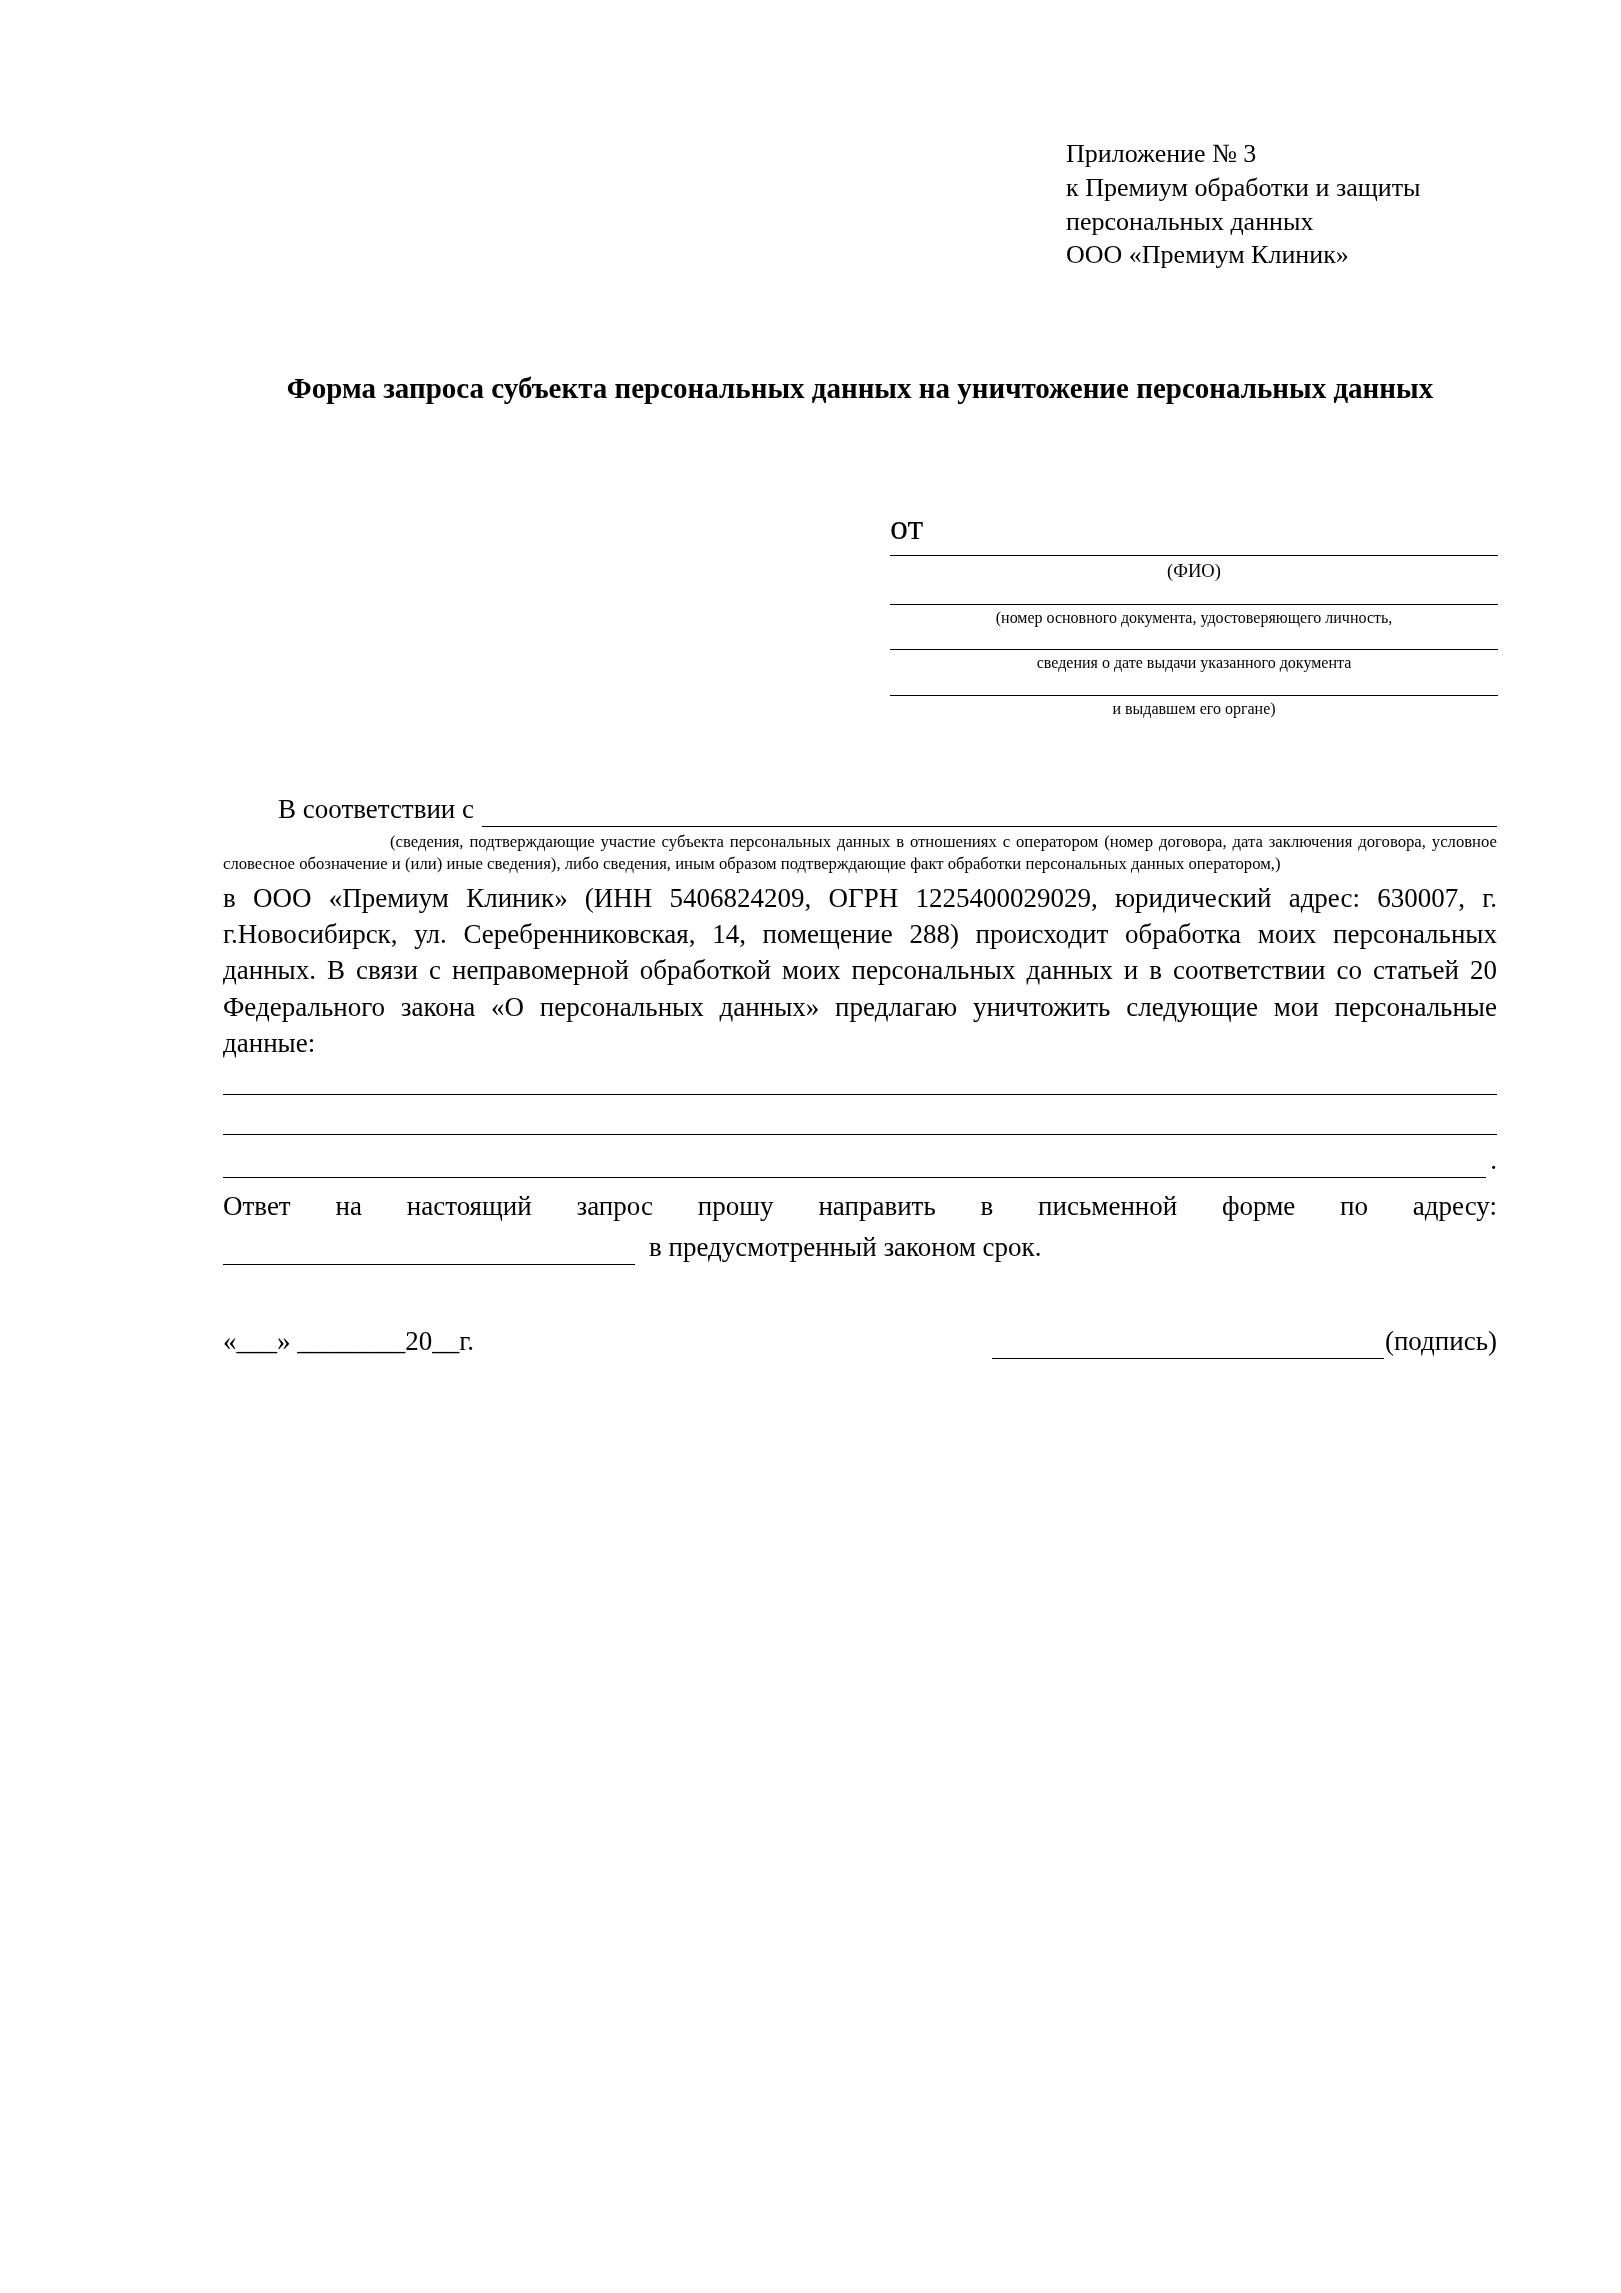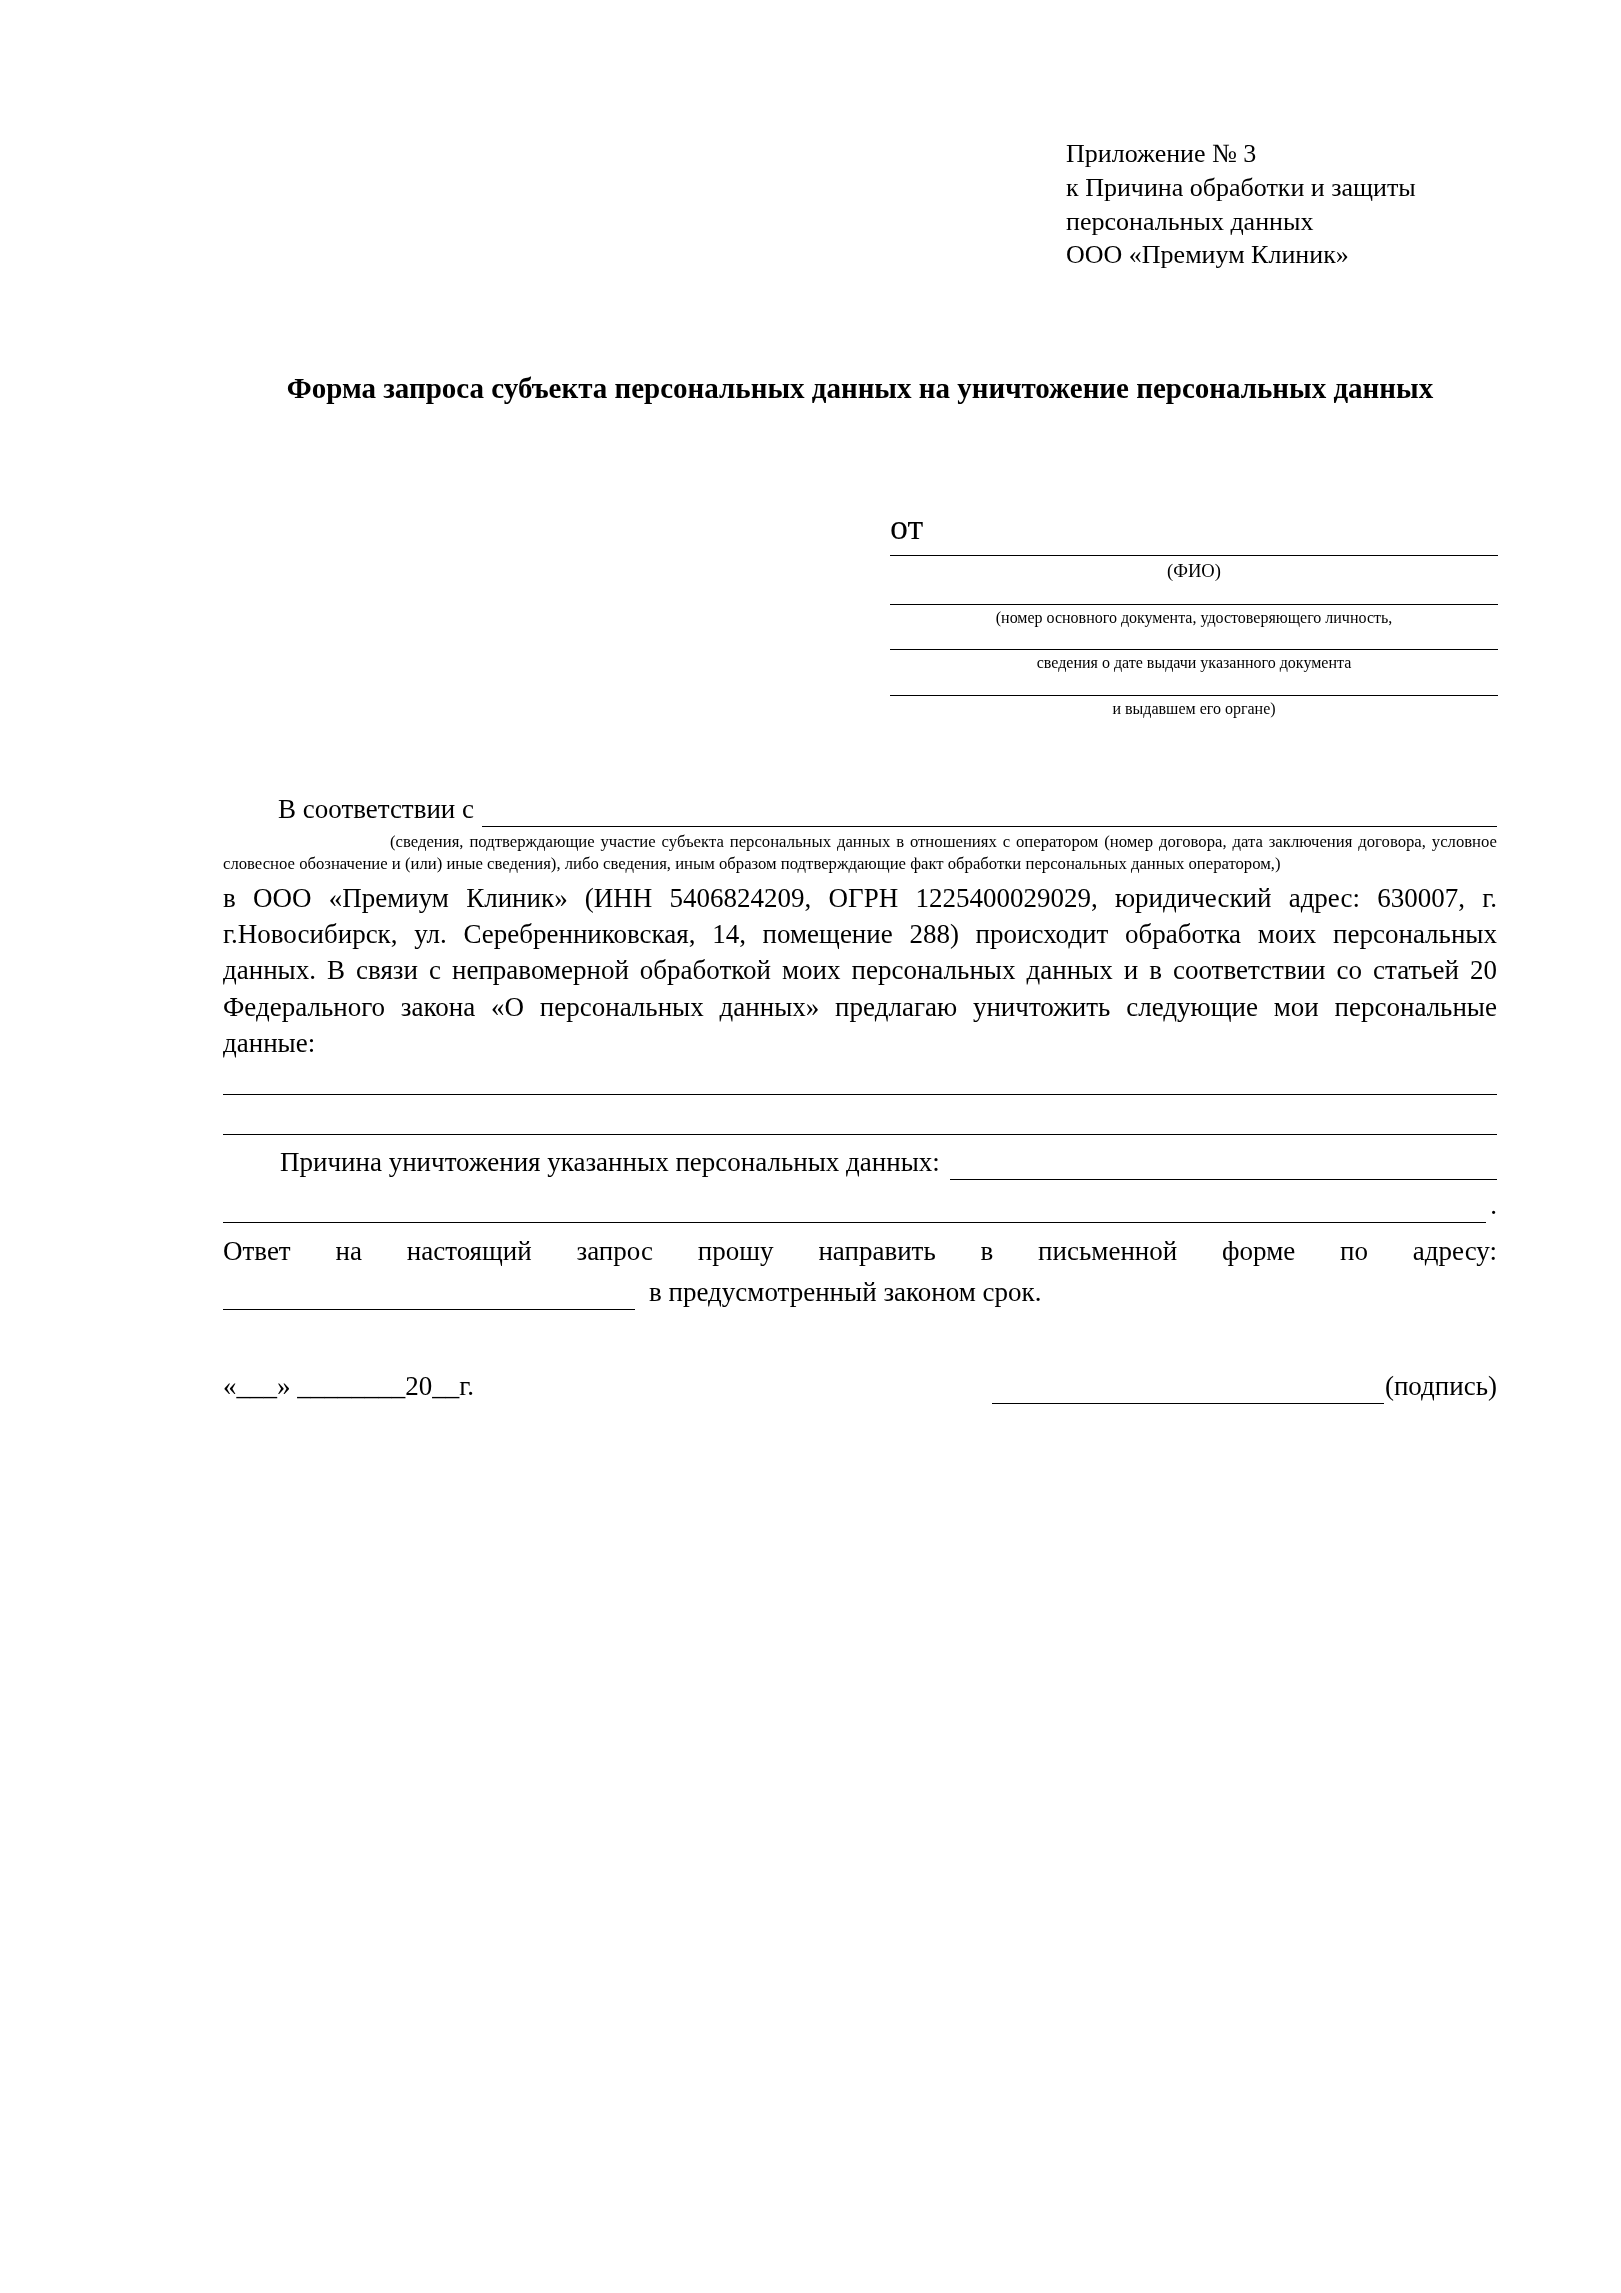--- a/index.html
+++ b/index.html
@@ -213,21 +213,21 @@
   }
 </style>
 </head>
 <body>
 
 <div class="page">
   <div class="content">
 
     <div class="appendix-block">
       <div>Приложение № 3</div>
-      <div>к Причина обработки и защиты</div>
+      <div>к Премиум обработки и защиты</div>
       <div>персональных данных</div>
       <div>ООО «Премиум Клиник»</div>
     </div>
 
     <div class="doc-title">Форма запроса субъекта персональных данных на уничтожение персональных данных</div>
 
     <div class="addressee">
       <div class="from-label">от</div>
       <div class="rule"></div>
       <div class="caption">(ФИО)</div>
@@ -248,24 +248,20 @@
 
       <div class="explain">
         <span class="first">(сведения, подтверждающие участие субъекта персональных данных в отношениях с оператором (номер договора, дата заключения договора, условное словесное обозначение и (или) иные сведения), либо сведения, иным образом подтверждающие факт обработки персональных данных оператором,)</span>
       </div>
 
       <div class="para">в ООО «Премиум Клиник» (ИНН 5406824209, ОГРН 1225400029029, юридический адрес: 630007, г. г.Новосибирск, ул. Серебренниковская, 14, помещение 288) происходит обработка моих персональных данных. В связи с неправомерной обработкой моих персональных данных и в соответствии со статьей 20 Федерального закона «О персональных данных» предлагаю уничтожить следующие мои персональные данные:</div>
 
       <div class="full-rule"></div>
       <div class="full-rule tight"></div>
 
-      <div class="reason-line">
-        <span class="lead">Причина уничтожения указанных персональных данных:</span>
-        <span class="fill"></span>
-      </div>
 
       <div class="reason-rule-row">
         <span class="fill"></span>
         <span class="dot">.</span>
       </div>
 
       <div class="answer-para">Ответ на настоящий запрос прошу направить в письменной форме по адресу:</div>
 
       <div class="address-row">
         <span class="fill"></span>

